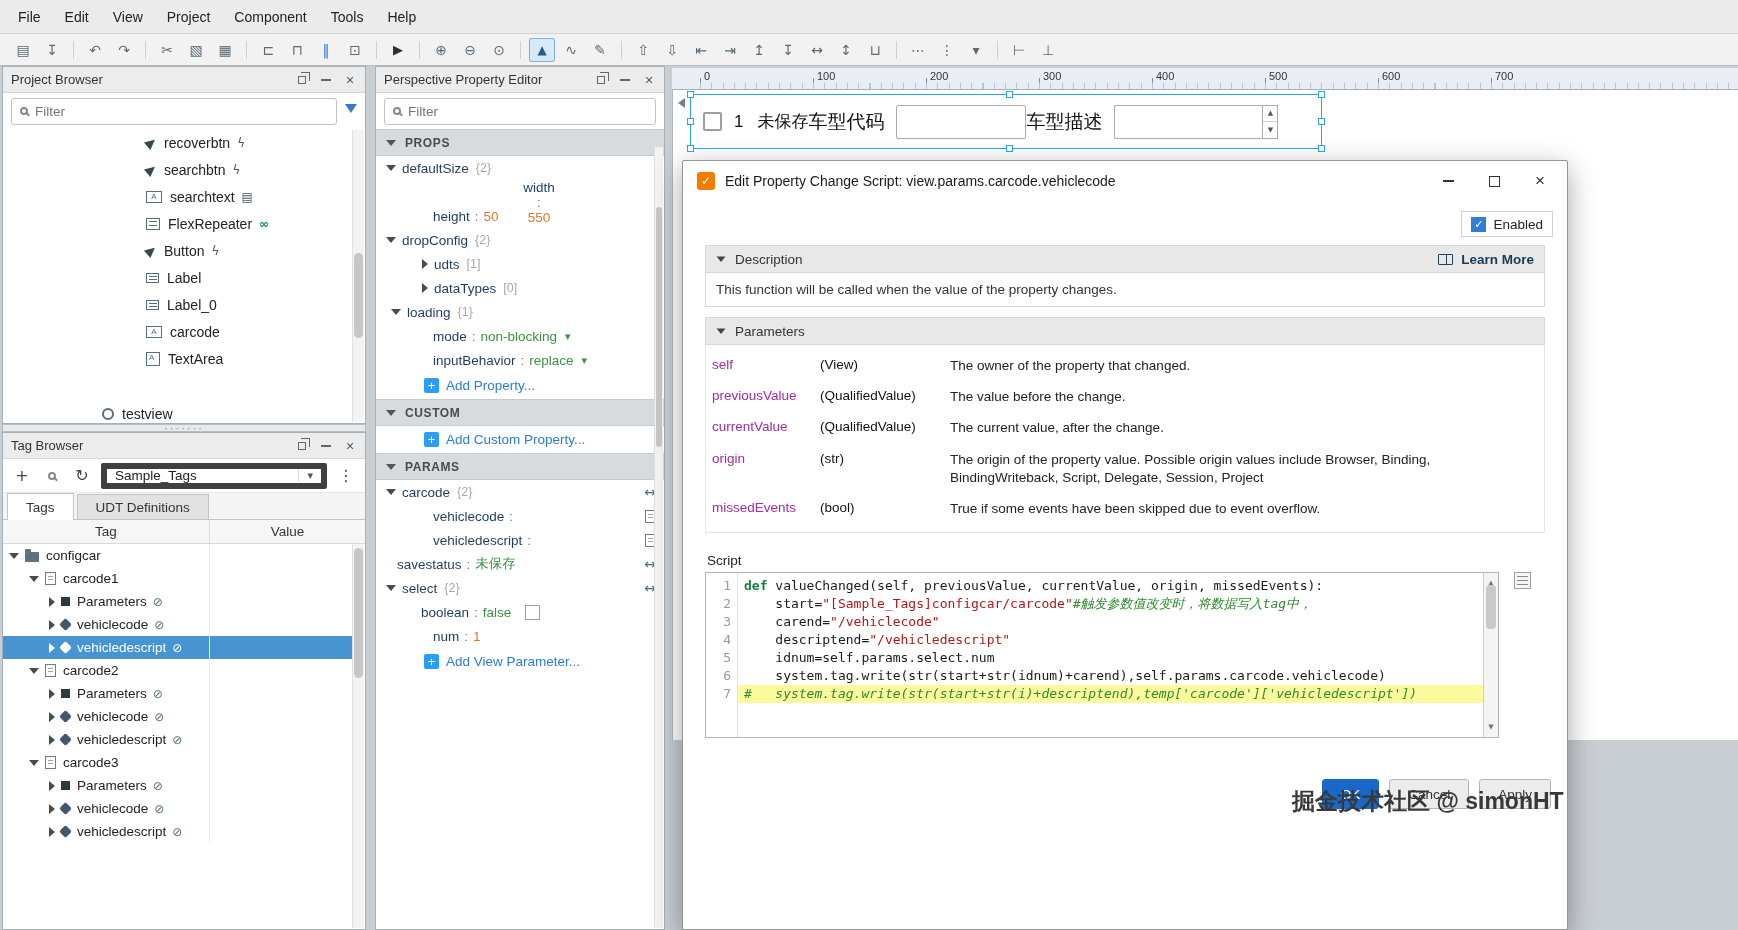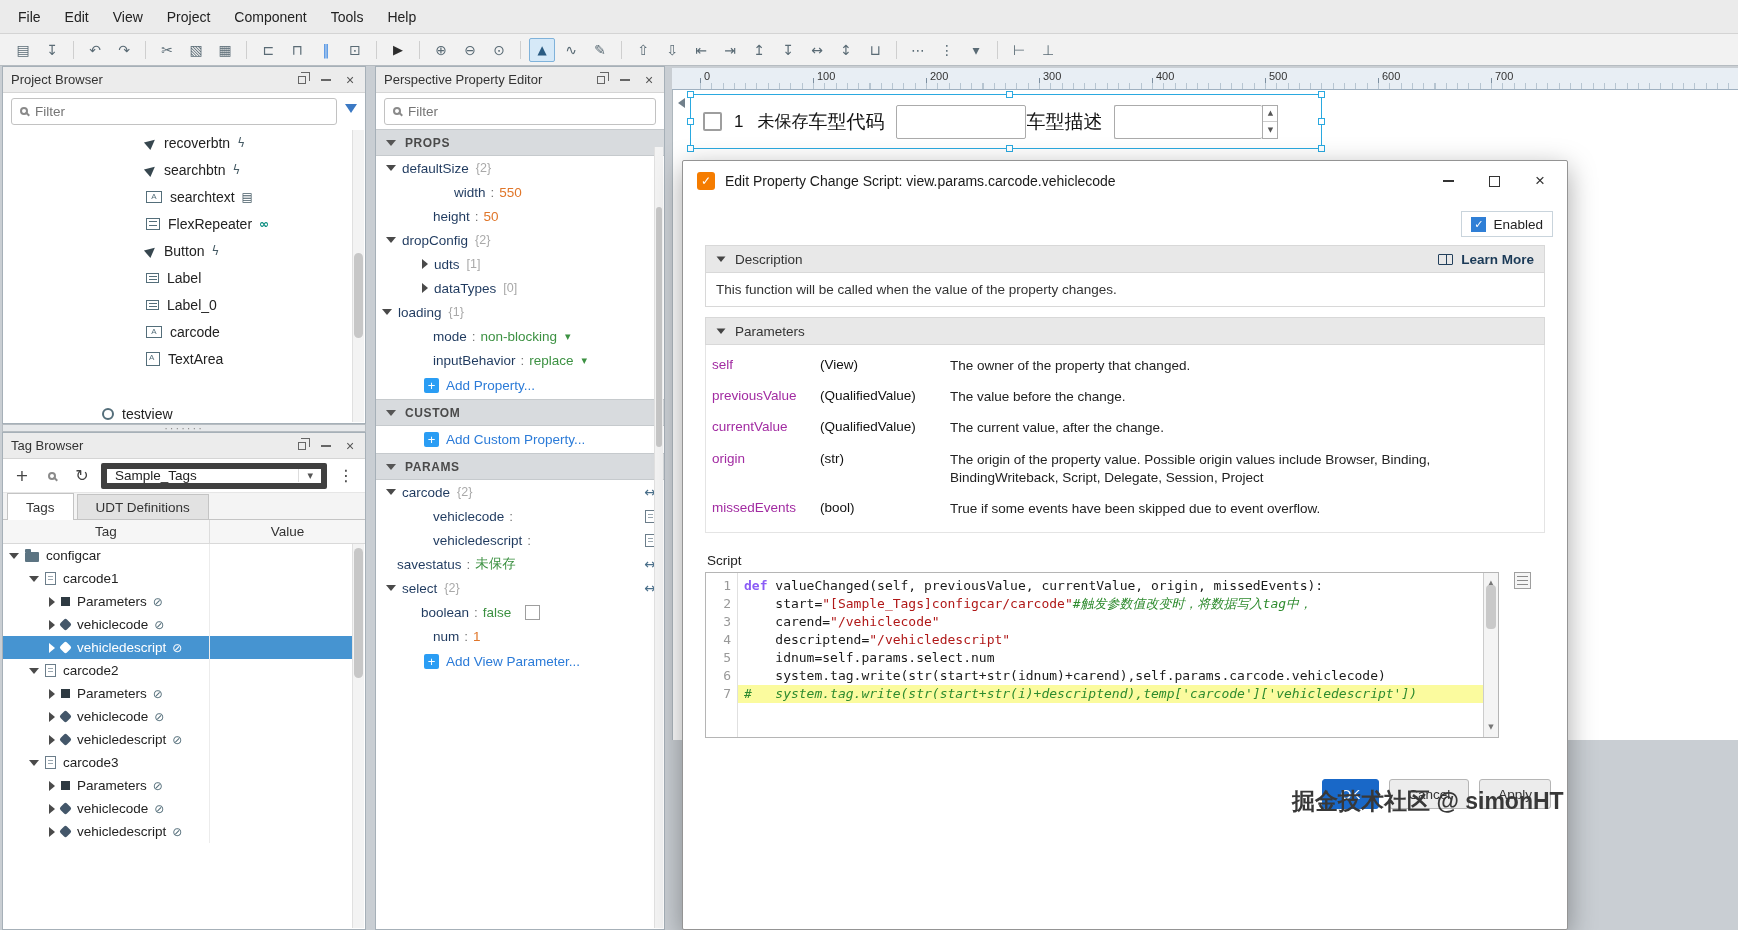--- a/index.html
+++ b/index.html
@@ -161,21 +161,21 @@
 .pgrid{border:1px solid #e4e4e4;border-top:none;padding:12px 6px 14px 6px;display:grid;grid-template-columns:100px 122px 1fr;column-gap:8px;row-gap:13px;font-size:13.5px;background:#fff}
 .par-name{color:#a22ba2}
 .par-type{color:#111}
 .par-desc{color:#222;line-height:1.35}
 .script-label{position:absolute;top:392px;left:24px;font-size:13.5px;color:#222}
 .code-ed{position:absolute;top:411px;left:22px;width:794px;height:166px;border:1px solid #b5b5b5;display:flex;background:#fff;font-family:"DejaVu Sans Mono","Liberation Mono",monospace;font-size:13px;line-height:18px}
 .gutter{width:32px;border-right:1px solid #e0e0e0;color:#999;text-align:right;padding:4px 6px 0 0;flex:none}
 .codecol{flex:1;padding-top:4px;overflow:hidden}
 .cl{white-space:pre;padding:0 6px}
 .cl.hl{background:#fbfb9e}
-.kw{color:#8b5cf6;font-weight:bold}
+.kw{color:#15803d;font-weight:bold}
 .str{color:#b01818}
 .com{color:#2e8b2e;font-style:italic}
 .pl{color:#1a1a1a}
 .vsb{width:15px;border-left:1px solid #ccc;background:#f4f4f4;position:relative;flex:none}
 .sbarr{position:absolute;left:0;right:0;text-align:center;font-size:7px;color:#777;font-family:"DejaVu Sans",sans-serif}
 .sbarr.bottom{bottom:1px}
 .sbarr.top{top:1px}
 .sbthumb{position:absolute;left:2px;right:2px;top:12px;height:44px;background:#c9c9c9;border-radius:4px}
 .ed-menu{position:absolute;top:411px;right:36px;width:17px;height:17px;border:1px solid #9e9e9e;background:#f5f5f5;padding:3px 2px}
 .ed-menu::after{content:'';display:block;height:100%;background:repeating-linear-gradient(180deg,#8a8a8a 0 1px,transparent 1px 4px)}
@@ -552,21 +552,21 @@
   <div class="sec-h" data-name="props-section-header">
         <span class="sec-arrow" data-name="section-collapse-icon"></span>
         <span data-name="props-section-label">PROPS</span>
       </div>
   <div data-name="props-rows">
         <div class="prow" data-name="property-row" style="padding-left: 10px;">
           <span class="exp down" data-name="expander-icon"></span>
           <span class="pname" data-name="property-name">defaultSize</span>
           <span class="pbadge" data-name="property-count-badge">{2}</span>
         </div>
-        <div class="prow" data-name="property-row" style="padding-left: 67px;">
+        <div class="prow" data-name="property-row" style="padding-left: 46px; flex-direction: column;">
           <span class="exp-sp"></span>
           <span class="pname" data-name="property-name">width</span>
           <span class="pcolon">:</span>
           <span class="pval num" data-name="property-value">550</span>
         </div>
         <div class="prow" data-name="property-row" style="padding-left: 46px;">
           <span class="exp-sp"></span>
           <span class="pname" data-name="property-name">height</span>
           <span class="pcolon">:</span>
           <span class="pval num" data-name="property-value">50</span>
@@ -579,21 +579,21 @@
         <div class="prow" data-name="property-row" style="padding-left: 46px;">
           <span class="exp right" data-name="expander-icon"></span>
           <span class="pname" data-name="property-name">udts</span>
           <span class="pbadge" data-name="property-count-badge">[1]</span>
         </div>
         <div class="prow" data-name="property-row" style="padding-left: 46px;">
           <span class="exp right" data-name="expander-icon"></span>
           <span class="pname" data-name="property-name">dataTypes</span>
           <span class="pbadge" data-name="property-count-badge">[0]</span>
         </div>
-        <div class="prow" data-name="property-row" style="padding-left: 6px;">
+        <div class="prow" data-name="property-row" style="padding-left: 15px;">
           <span class="exp down" data-name="expander-icon"></span>
           <span class="pname" data-name="property-name">loading</span>
           <span class="pbadge" data-name="property-count-badge">{1}</span>
         </div>
         <div class="prow" data-name="property-row" style="padding-left: 46px;">
           <span class="exp-sp"></span>
           <span class="pname" data-name="property-name">mode</span>
           <span class="pcolon">:</span>
           <span class="pval enum" data-name="property-value">non-blocking</span>
           <span class="ddarr" data-name="dropdown-arrow-icon">▾</span>

